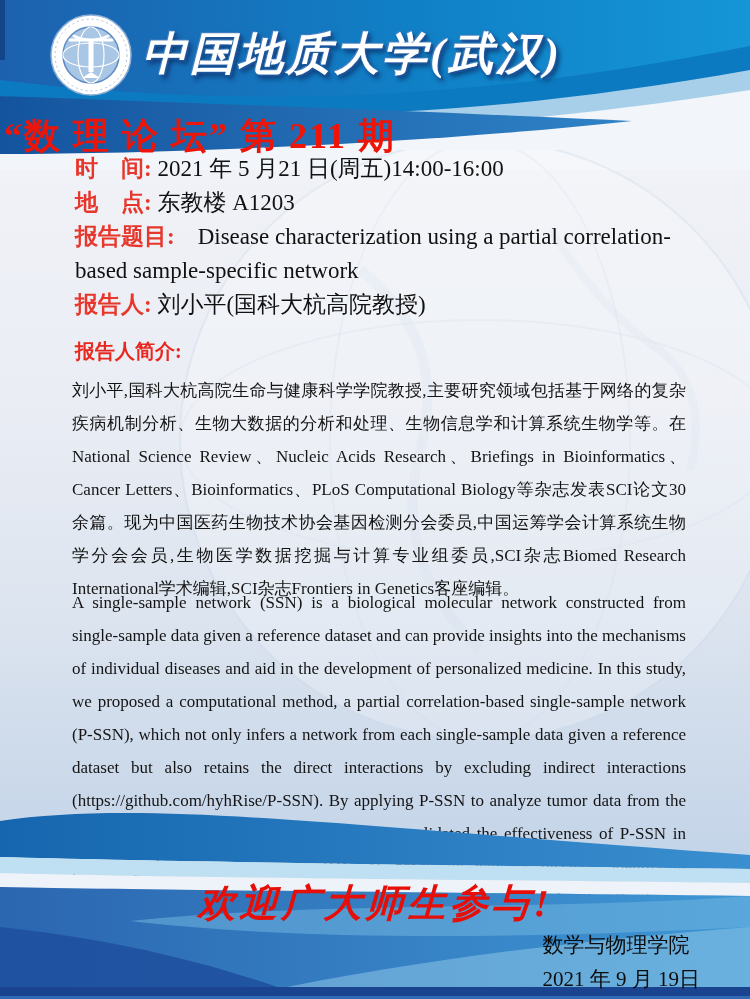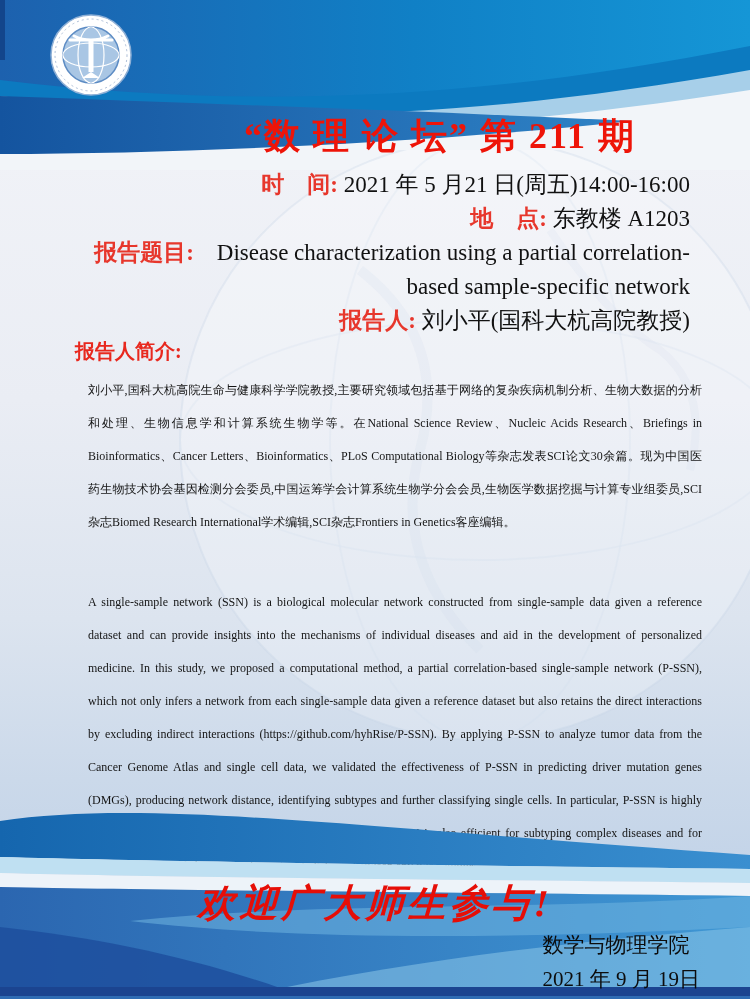--- a/index.html
+++ b/index.html
@@ -8,29 +8,29 @@
     background:linear-gradient(180deg,#e4e9f2 0%,#f0f2f7 16%,#eaedf4 40%,#dce4ef 62%,#cbd9ea 78%,#c2d3e8 88%,#c6d6ea 100%);}
   svg{display:block;}
   .abs{position:absolute;}
   
   #banner{top:0;left:0;width:750px;height:170px;}
   #logo{top:14px;left:50px;width:82px;height:82px;}
   #univ-name{top:24px;left:142px;font-size:45px;font-weight:bold;font-style:italic;
     letter-spacing:3px;color:#ffffff;white-space:nowrap;
     text-shadow:0 0 2px #2f6fb0,2px 2px 0 #1b4f96,-1px -1px 0 #4a86c4,3px 4px 5px rgba(8,40,92,.85);}
   
-  #title{top:112px;left:12px;width:624px;text-align:right;font-size:36px;font-weight:bold;
+  #title{top:112px;left:4px;width:624px;text-align:left;font-size:36px;font-weight:bold;
     color:#ee1408;letter-spacing:2px;}
   
-  #info{top:168px;left:75px;width:615px;font-size:23px;line-height:34px;color:#111;text-align:right;}
+  #info{top:152px;left:75px;width:615px;font-size:23px;line-height:34px;color:#111;}
   #info .row{margin:0;}
   .lbl{color:#e7372c;font-weight:bold;}
   
   .sec-head{left:75px;width:615px;font-size:20px;font-weight:bold;color:#e8281e;}
-  .sec-body{left:88px;width:614px;font-size:12px;line-height:33px;color:#141414;
+  .sec-body{left:72px;width:614px;font-size:17px;line-height:33px;color:#141414;
     text-align:justify;}
   #bio-head{top:338px;}
   #bio-body{top:374px;}
   #abs-head{top:552px;}
   #abs-body{top:586px;}
   
   #welcome{top:878px;left:0;width:750px;text-align:center;font-size:38px;font-weight:bold;
     font-style:italic;color:#e60e07;letter-spacing:4px;transform:skewX(-2deg);}
   #signature{top:928px;right:50px;text-align:left;font-size:21px;line-height:34px;color:#0c0c0c;margin-left:23px;}
   #bottom-waves{bottom:0;left:0;width:750px;height:200px;}
@@ -65,20 +65,21 @@
     <circle cx="41" cy="41" r="40" fill="#ffffff" stroke="#8fb0d6" stroke-width="1.5"></circle>
     <circle cx="41" cy="41" r="36" fill="none" stroke="#aebfd8" stroke-width="1" stroke-dasharray="2 3"></circle>
     <circle cx="41" cy="41" r="28" fill="#a9c6e4" stroke="#5d8cc4" stroke-width="1.5"></circle>
     <ellipse cx="41" cy="41" rx="28" ry="12" fill="none" stroke="#ffffff" stroke-width="1.2"></ellipse>
     <ellipse cx="41" cy="41" rx="13" ry="28" fill="none" stroke="#ffffff" stroke-width="1.2"></ellipse>
     <path d="M20,26 h42 M24,22 q17,8 34,0" fill="none" stroke="#ffffff" stroke-width="3" stroke-linecap="round"></path>
     <rect x="38.5" y="26" width="5" height="32" fill="#ffffff"></rect>
     <path d="M41,58 l-9,6 h18 Z" fill="#ffffff"></path>
   </svg>
 
+  <div id="univ-name" class="abs">中国地质大学(武汉)</div>
 
   <svg id="globe" class="abs" viewBox="0 0 700 680">
     <circle cx="360" cy="290" r="300" fill="#ffffff" opacity="0.35"></circle>
     <circle cx="360" cy="290" r="300" fill="none" stroke="#c6d4e6" stroke-width="2" opacity="0.5"></circle>
     <ellipse cx="360" cy="290" rx="300" ry="120" fill="none" stroke="#d8e2ef" stroke-width="2" opacity="0.45"></ellipse>
     <ellipse cx="360" cy="290" rx="150" ry="300" fill="none" stroke="#d8e2ef" stroke-width="2" opacity="0.45"></ellipse>
     <path d="M240,120 q90,70 60,180 q-30,110 60,200" fill="none" stroke="#d0dcea" stroke-width="10" opacity="0.35"></path>
     <path d="M430,80 q60,90 110,120 q50,40 30,120" fill="none" stroke="#d0dcea" stroke-width="8" opacity="0.3"></path>
   </svg>
 

